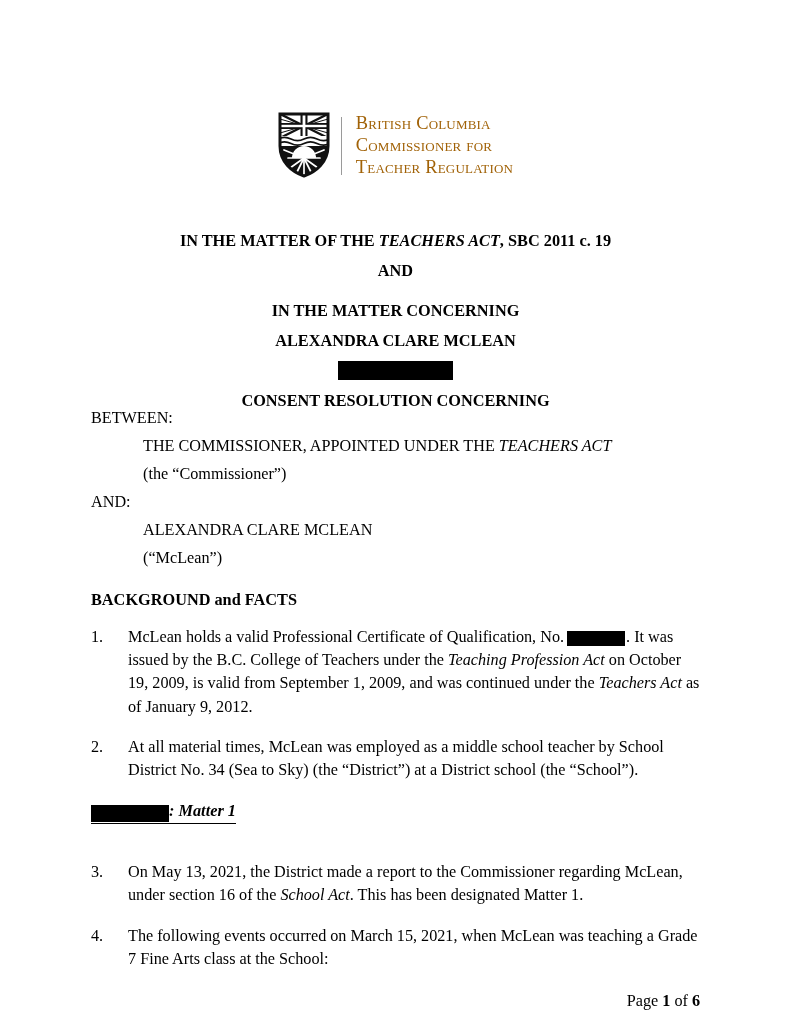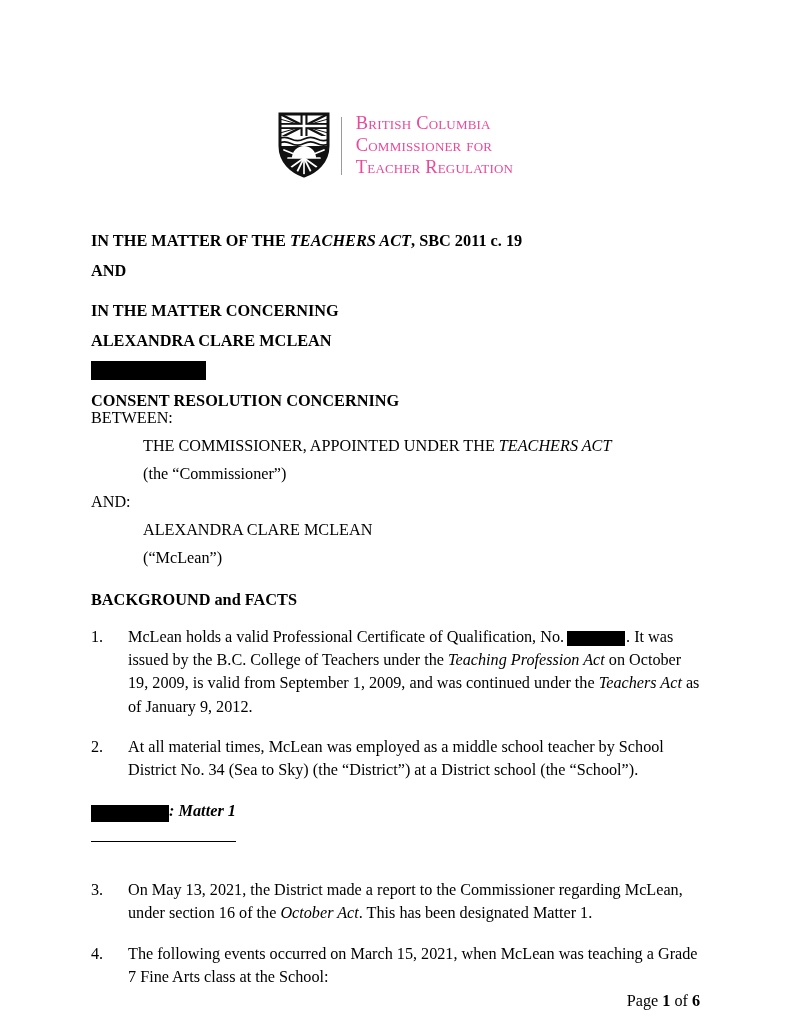--- a/index.html
+++ b/index.html
@@ -44,30 +44,31 @@
   .lh-text {
     margin-left: 14px;
     padding-top: 1px;
     line-height: 1.19;
   }
   .lh-line {
     font-size: 18.4px;
     letter-spacing: 0.2px;
     font-variant: small-caps;
     white-space: nowrap;
-    color: #ec4899;
+    color: #a16207;
     font-family: Liberation Serif, serif;
   }
 
   
   .titleblock {
     position: absolute;
     top: 226px;
     left: 91px;
     width: 609px;
+    text-align: center;
   }
   .t-line {
     font-weight: bold;
     font-size: 16.3px;
     line-height: 30px;
     white-space: nowrap;
   }
   .t-line i { font-style: italic; }
   .t-gap { height: 10px; }
   .redact {
@@ -125,21 +126,21 @@
     margin: 0 1px -1px 3px;
   }
   .matter-head {
     font-weight: bold;
     font-style: italic;
     font-size: 16.3px;
     line-height: 23px;
     margin: 0 0 18px 0;
     display: inline-block;
     border-bottom: 1.6px solid #000;
-    padding-bottom: 19px;
+    padding-bottom: 1px;
   }
   .matter-wrap { margin-bottom: 19px; }
   .redact-matter {
     width: 78px;
     height: 17px;
     margin-bottom: -2px;
   }
 
   
   .footer {
@@ -245,21 +246,21 @@
       <span class="num">2.</span>
       <span>At all material times, McLean was employed as a middle school teacher by School District No. 34 (Sea to Sky) (the “District”) at a District school (the “School”).</span>
     </div>
 
     <div class="matter-wrap">
       <span class="matter-head"><span class="redact redact-matter"></span><span>: Matter 1</span></span>
     </div>
 
     <div class="item">
       <span class="num">3.</span>
-      <span>On May 13, 2021, the District made a report to the Commissioner regarding McLean, under section 16 of the </span><i>October Act</i><span>. This has been designated Matter 1.</span>
+      <span>On May 13, 2021, the District made a report to the Commissioner regarding McLean, under section 16 of the </span><i>School Act</i><span>. This has been designated Matter 1.</span>
     </div>
 
     <div class="item">
       <span class="num">4.</span>
       <span>The following events occurred on March 15, 2021, when McLean was teaching a Grade 7 Fine Arts class at the School:</span>
     </div>
 
   </div>
 
   <div class="footer">

